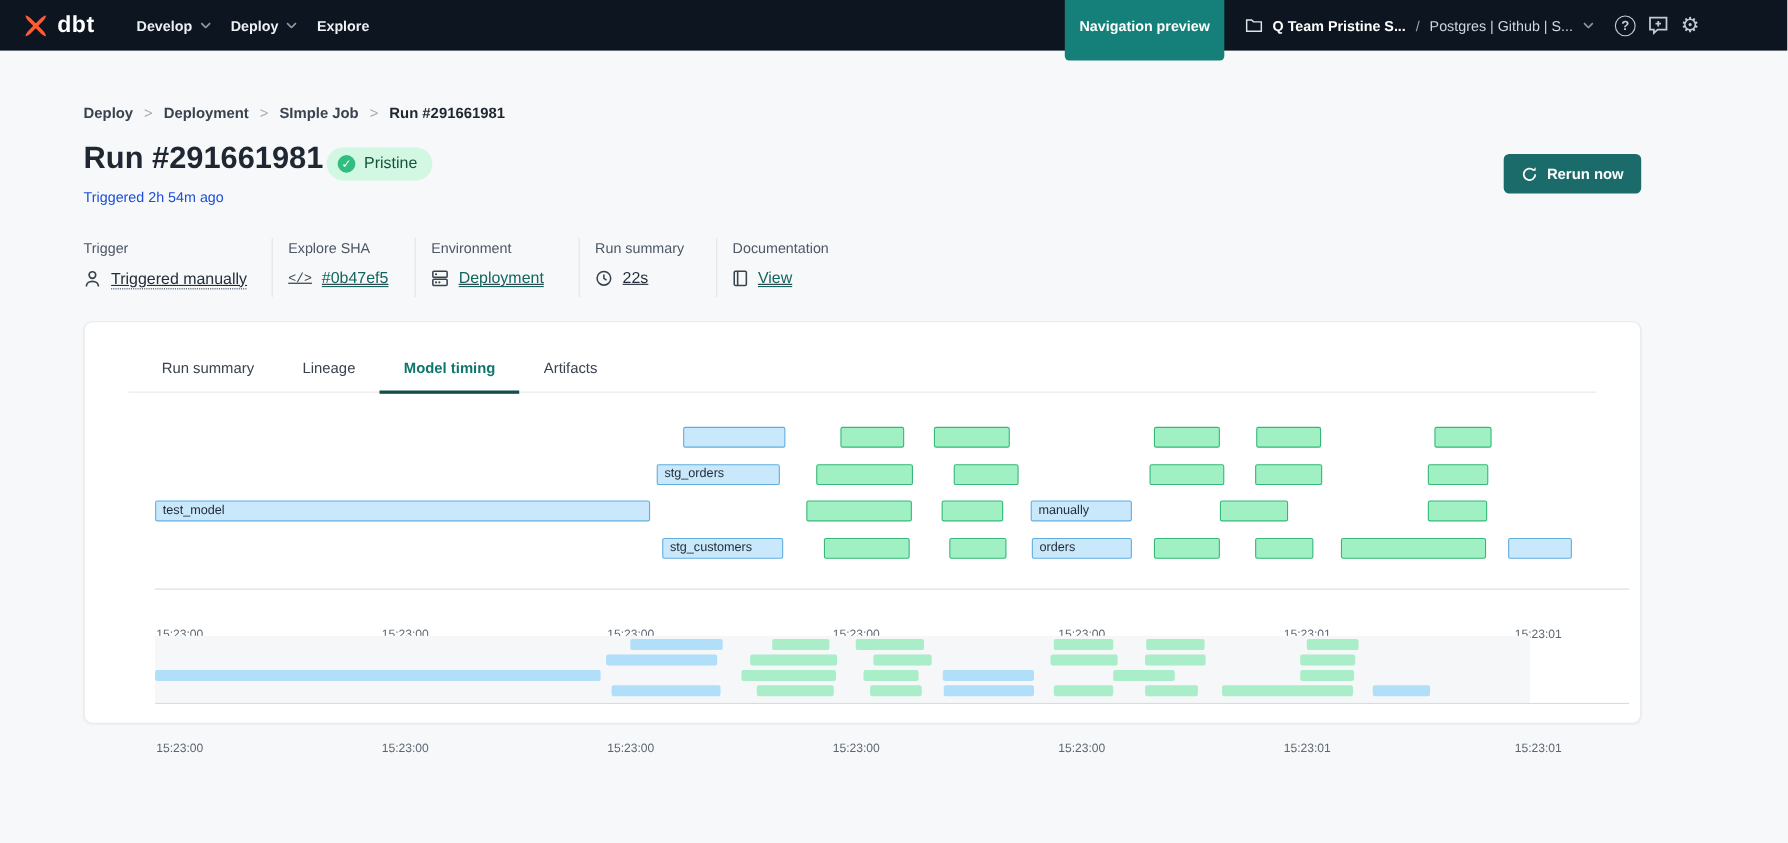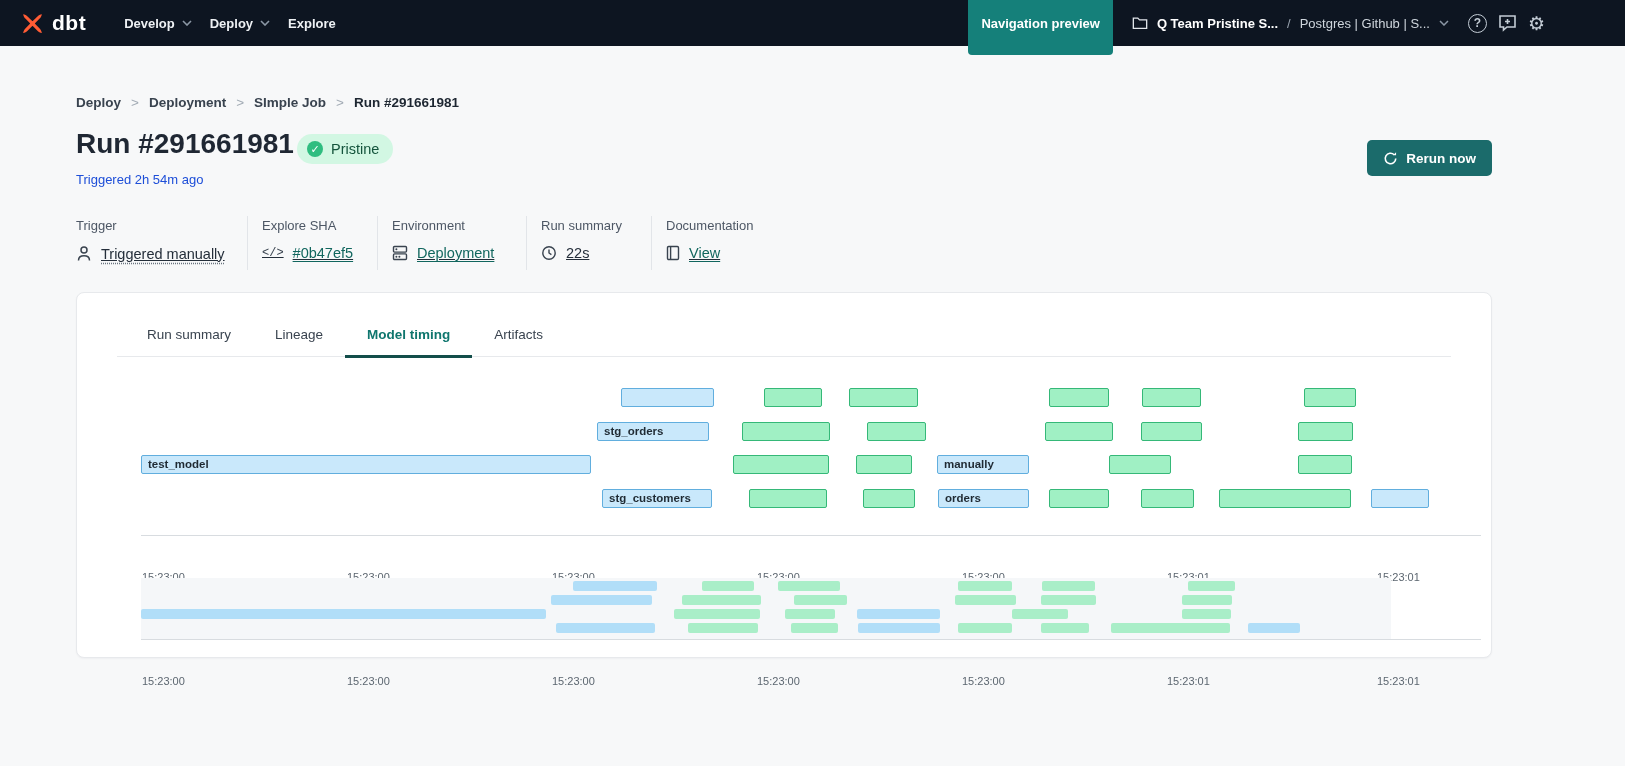--- a/index.html
+++ b/index.html
@@ -57,21 +57,21 @@
   
   .card { position:absolute; left:76px; top:292px; width:1416px; height:366px; background:#fff;
           border:1px solid #e7e9ec; border-radius:8px; box-shadow:0 1px 2px rgba(16,24,40,.04); }
   .tabs-row { position:absolute; left:40px; right:40px; top:22px; border-bottom:1px solid #e7e9ec;
               display:flex; padding-left:8px; }
   .tab { padding:12px 22px 13px; font-size:13.5px; color:#39434f; cursor:pointer; }
   .tab.active { color:#0f766e; font-weight:700; border-bottom:3px solid #134e4a; margin-bottom:-2px; }
 
   
   .bar { position:absolute; height:19px; border-radius:2px; border:1px solid; font-size:11.5px;
-         color:#1f2a33; line-height:17px; padding-left:6px; white-space:nowrap; overflow:hidden; cursor:pointer;font-weight:bold; }
+         color:#1f2a33; line-height:17px; padding-left:6px; white-space:nowrap; overflow:hidden; cursor:pointer; }
   .bar.blue  { background:#c9e8fb; border-color:#61aede; }
   .bar.green { background:#a0f0c4; border-color:#35b878; }
   .mini-bar { position:absolute; height:10px; border-radius:2px; }
   .mini-bar.blue  { background:#b1def8; }
   .mini-bar.green { background:#a9eec8; }
   .axis-line { position:absolute; left:64px; width:1340px; height:1px; background:#d8dce0; }
   .tick { position:absolute; font-size:11px; color:#5c6670; white-space:nowrap;margin-top:32px; }
   .mini-bg { position:absolute; left:64px; top:285px; width:1250px; height:61px; background:#f5f7f9; cursor:col-resize; }
 </style>
 </head>

